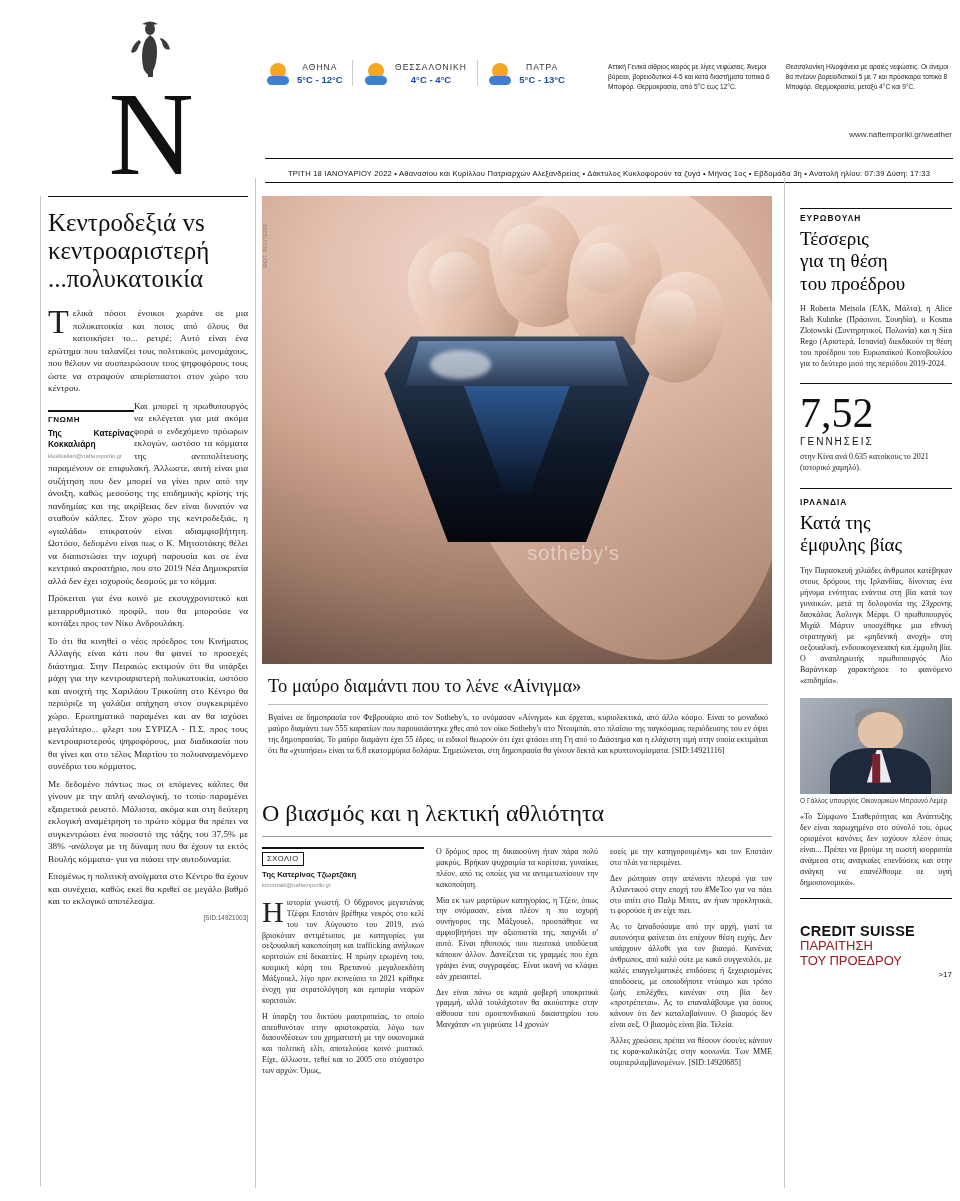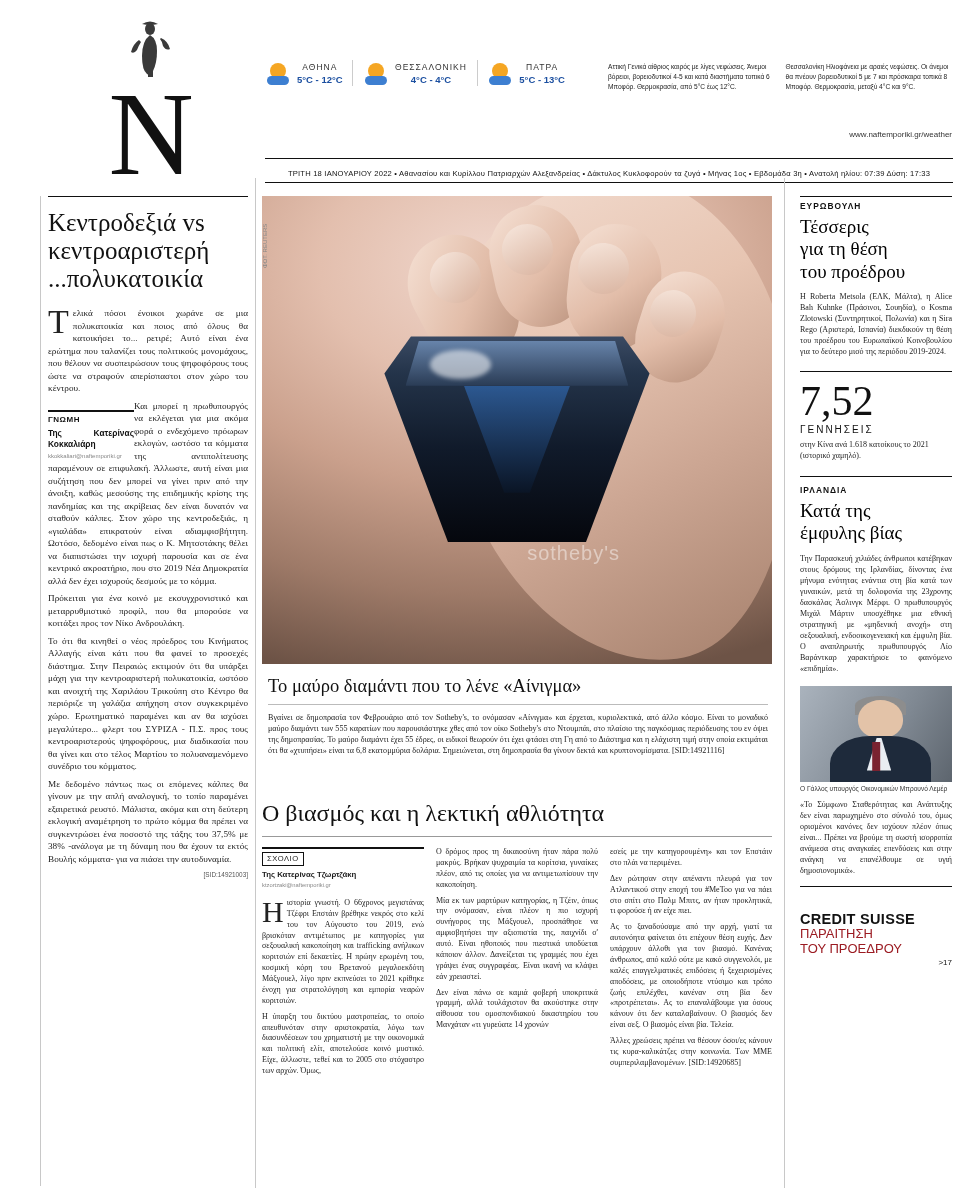--- a/index.html
+++ b/index.html
@@ -91,21 +91,21 @@
   .ba-head { font-size:24px; color:#111; padding-bottom:9px; border-bottom:1px solid #999; }
   .ba-cols { display:flex; gap:12px; margin-top:10px; }
   .ba-col { width:33.33%; font-size:8px; line-height:1.36; text-align:justify; color:#222; }
   .schol { border-top:2px solid #111; padding-top:3px; margin-bottom:8px; }
   .schol .tag { font-family:"Liberation Sans", sans-serif; font-size:7.6px; font-weight:normal; letter-spacing:.5px; border:1px solid #111; display:inline-block; padding:1px 4px; }
   .schol .name { font-family:"Liberation Sans", sans-serif; font-size:7.8px; font-weight:bold; margin-top:4px; line-height:1.25; }
   .schol .mail { font-family:"Liberation Sans", sans-serif; font-size:5.8px; color:#888; margin-top:2px; }
   .ba-col .dropcap2 { float:left; font-size:30px; line-height:23px; padding:2px 3px 0 0; }
 
   
-  .right-col { position:absolute; left:800px; top:196px; width:152px; }
+  .right-col { position:absolute; left:800px; top:208px; width:152px; }
   .kicker { font-family:"Liberation Sans", sans-serif; font-size:8.4px; font-weight:bold; letter-spacing:1px; color:#111; border-top:1px solid #111; padding-top:4px; }
   .r-title { font-size:19px; line-height:1.18; color:#000000; margin-top:5px; }
   .r-body { font-size:8px; line-height:1.38; text-align:justify; margin-top:8px; color:#222; }
   .stat-box { margin-top:14px; border-top:1px solid #111; padding-top:8px; }
   .stat-num { font-size:42px; line-height:1; color:#111; }
   .stat-lbl { font-family:"Liberation Sans", sans-serif; font-size:10px; letter-spacing:2px; color:#111; margin-top:2px; }
   .stat-sub { font-size:8px; line-height:1.35; margin-top:5px; color:#222; }
   .photo-person { margin-top:12px; width:152px; height:96px; overflow:hidden; position:relative;
       background:linear-gradient(180deg,#c9ced6,#8d959f); }
   .pp-bg { position:absolute; inset:0; background:linear-gradient(120deg,#aab3bd 0%,#7f8892 60%,#5d656e 100%); }
@@ -206,20 +206,21 @@
         <div class="byline">
           <div class="tag">ΓΝΩΜΗ</div>
           <div class="name">Της Κατερίνας Κοκκαλιάρη</div>
           <div class="mail">kkokkaliari@naftemporiki.gr</div>
         </div>
         <p style="margin:0 0 5px 0;">Και μπορεί η πρωθυπουργός να εκλέγεται για μια ακόμα φορά ο ενδεχόμενο πρόωρων εκλογών, ωστόσο τα κόμματα της αντιπολίτευσης παραμένουν σε επιφυλακή. Άλλωστε, αυτή είναι μια συζήτηση που δεν μπορεί να γίνει πριν από την άνοιξη, καθώς μεσούσης της επιδημικής κρίσης της πανδημίας και της ακρίβειας δεν είναι δυνατόν να σταθούν κάλπες. Στον χώρο της κεντροδεξιάς, η «γιαλάδα» επικρατούν είναι αδιαμφισβήτητη. Ωστόσο, δεδομένο είναι πως ο Κ. Μητσοτάκης θέλει να διαπιστώσει την ισχυρή παρουσία και σε ένα κεντρικό ακροατήριο, που στο 2019 Νέα Δημοκρατία αλλά δεν έχει ισχυρούς δεσμούς με το κόμμα.</p>
       </div>
       <p style="margin:0 0 5px 0;clear:both;">Πρόκειται για ένα κοινό με εκσυγχρονιστικό και μεταρρυθμιστικό προφίλ, που θα μπορούσε να κοιτάξει προς τον Νίκο Ανδρουλάκη.</p>
       <p style="margin:0 0 5px 0;">Το ότι θα κινηθεί ο νέος πρόεδρος του Κινήματος Αλλαγής είναι κάτι που θα φανεί το προσεχές διάστημα. Στην Πειραιώς εκτιμούν ότι θα υπάρξει μάχη για την κεντροαριστερή πολυκατοικία, ωστόσο και ανοιχτή της Χαριλάου Τρικούπη στο Κέντρο θα περιόριζε τη γαλάζια απήχηση στον συγκεκριμένο χώρο. Ερωτηματικό παραμένει και αν θα ισχύσει μεγαλύτερο... φλερτ του ΣΥΡΙΖΑ - Π.Σ. προς τους κεντροαριστερούς ψηφοφόρους, μια διαδικασία που θα γίνει και στο τέλος Μαρτίου το πολυαναμενόμενο συνέδριο του κόμματος.</p>
       <p style="margin:0 0 5px 0;">Με δεδομένο πάντως πως οι επόμενες κάλπες θα γίνουν με την απλή αναλογική, το τοπίο παραμένει εξαιρετικά ρευστό. Μάλιστα, ακόμα και στη δεύτερη εκλογική αναμέτρηση το πρώτο κόμμα θα πρέπει να συγκεντρώσει ένα ποσοστό της τάξης του 37,5% με 38% -ανάλογα με τη δύναμη που θα έχουν τα εκτός Βουλής κόμματα- για να πιάσει την αυτοδυναμία.</p>
+      <p style="margin:0;">Επομένως η πολιτική ανοίγματα στο Κέντρο θα έχουν και συνέχεια, καθώς εκεί θα κριθεί σε μεγάλο βαθμό και το εκλογικό αποτέλεσμα.</p>
     </div>
     <div class="sid">[SID:14921003]</div>
   </div>
 
   <div class="photo-wrap">
     <div class="ph-bg"></div>
     <div class="ph-hand"></div>
     <div class="ph-finger f1"></div>
       <div class="ph-nail n1"></div>
     <div class="ph-finger f2"></div>
@@ -270,21 +271,21 @@
     <div class="r-title">
       <div>Τέσσερις</div>
       <div>για τη θέση</div>
       <div>του προέδρου</div>
     </div>
     <div class="r-body">Η Roberta Metsola (ΕΛΚ, Μάλτα), η Alice Bah Kuhnke (Πράσινοι, Σουηδία), ο Kosma Zlotowski (Συντηρητικοί, Πολωνία) και η Sira Rego (Αριστερά, Ισπανία) διεκδικούν τη θέση του προέδρου του Ευρωπαϊκού Κοινοβουλίου για το δεύτερο μισό της περιόδου 2019-2024.</div>
 
     <div class="stat-box">
       <div class="stat-num">7,52</div>
       <div class="stat-lbl">ΓΕΝΝΗΣΕΙΣ</div>
-      <div class="stat-sub">στην Κίνα ανά 1.618 κατοίκους το 2021 (ιστορικό χαμηλό).</div>
+      <div class="stat-sub">στην Κίνα ανά 0.635 κατοίκους το 2021 (ιστορικό χαμηλό).</div>
     </div>
 
     <div class="stat-box">
       <div class="kicker" style="border-top:none;padding-top:0;">ΙΡΛΑΝΔΙΑ</div>
       <div class="r-title">
         <div>Κατά της</div>
         <div>έμφυλης βίας</div>
       </div>
       <div class="r-body">Την Παρασκευή χιλιάδες άνθρωποι κατέβηκαν στους δρόμους της Ιρλανδίας, δίνοντας ένα μήνυμα ενότητας ενάντια στη βία κατά των γυναικών, μετά τη δολοφονία της 23χρονης δασκάλας Άσλινγκ Μέρφι. Ο πρωθυπουργός Μιχάλ Μάρτιν υποσχέθηκε μια εθνική στρατηγική με «μηδενική ανοχή» στη σεξουαλική, ενδοοικογενειακή και έμφυλη βία. Ο αναπληρωτής πρωθυπουργός Λίο Βαράντκαρ χαρακτήρισε το φαινόμενο «επιδημία».</div>
     </div>

